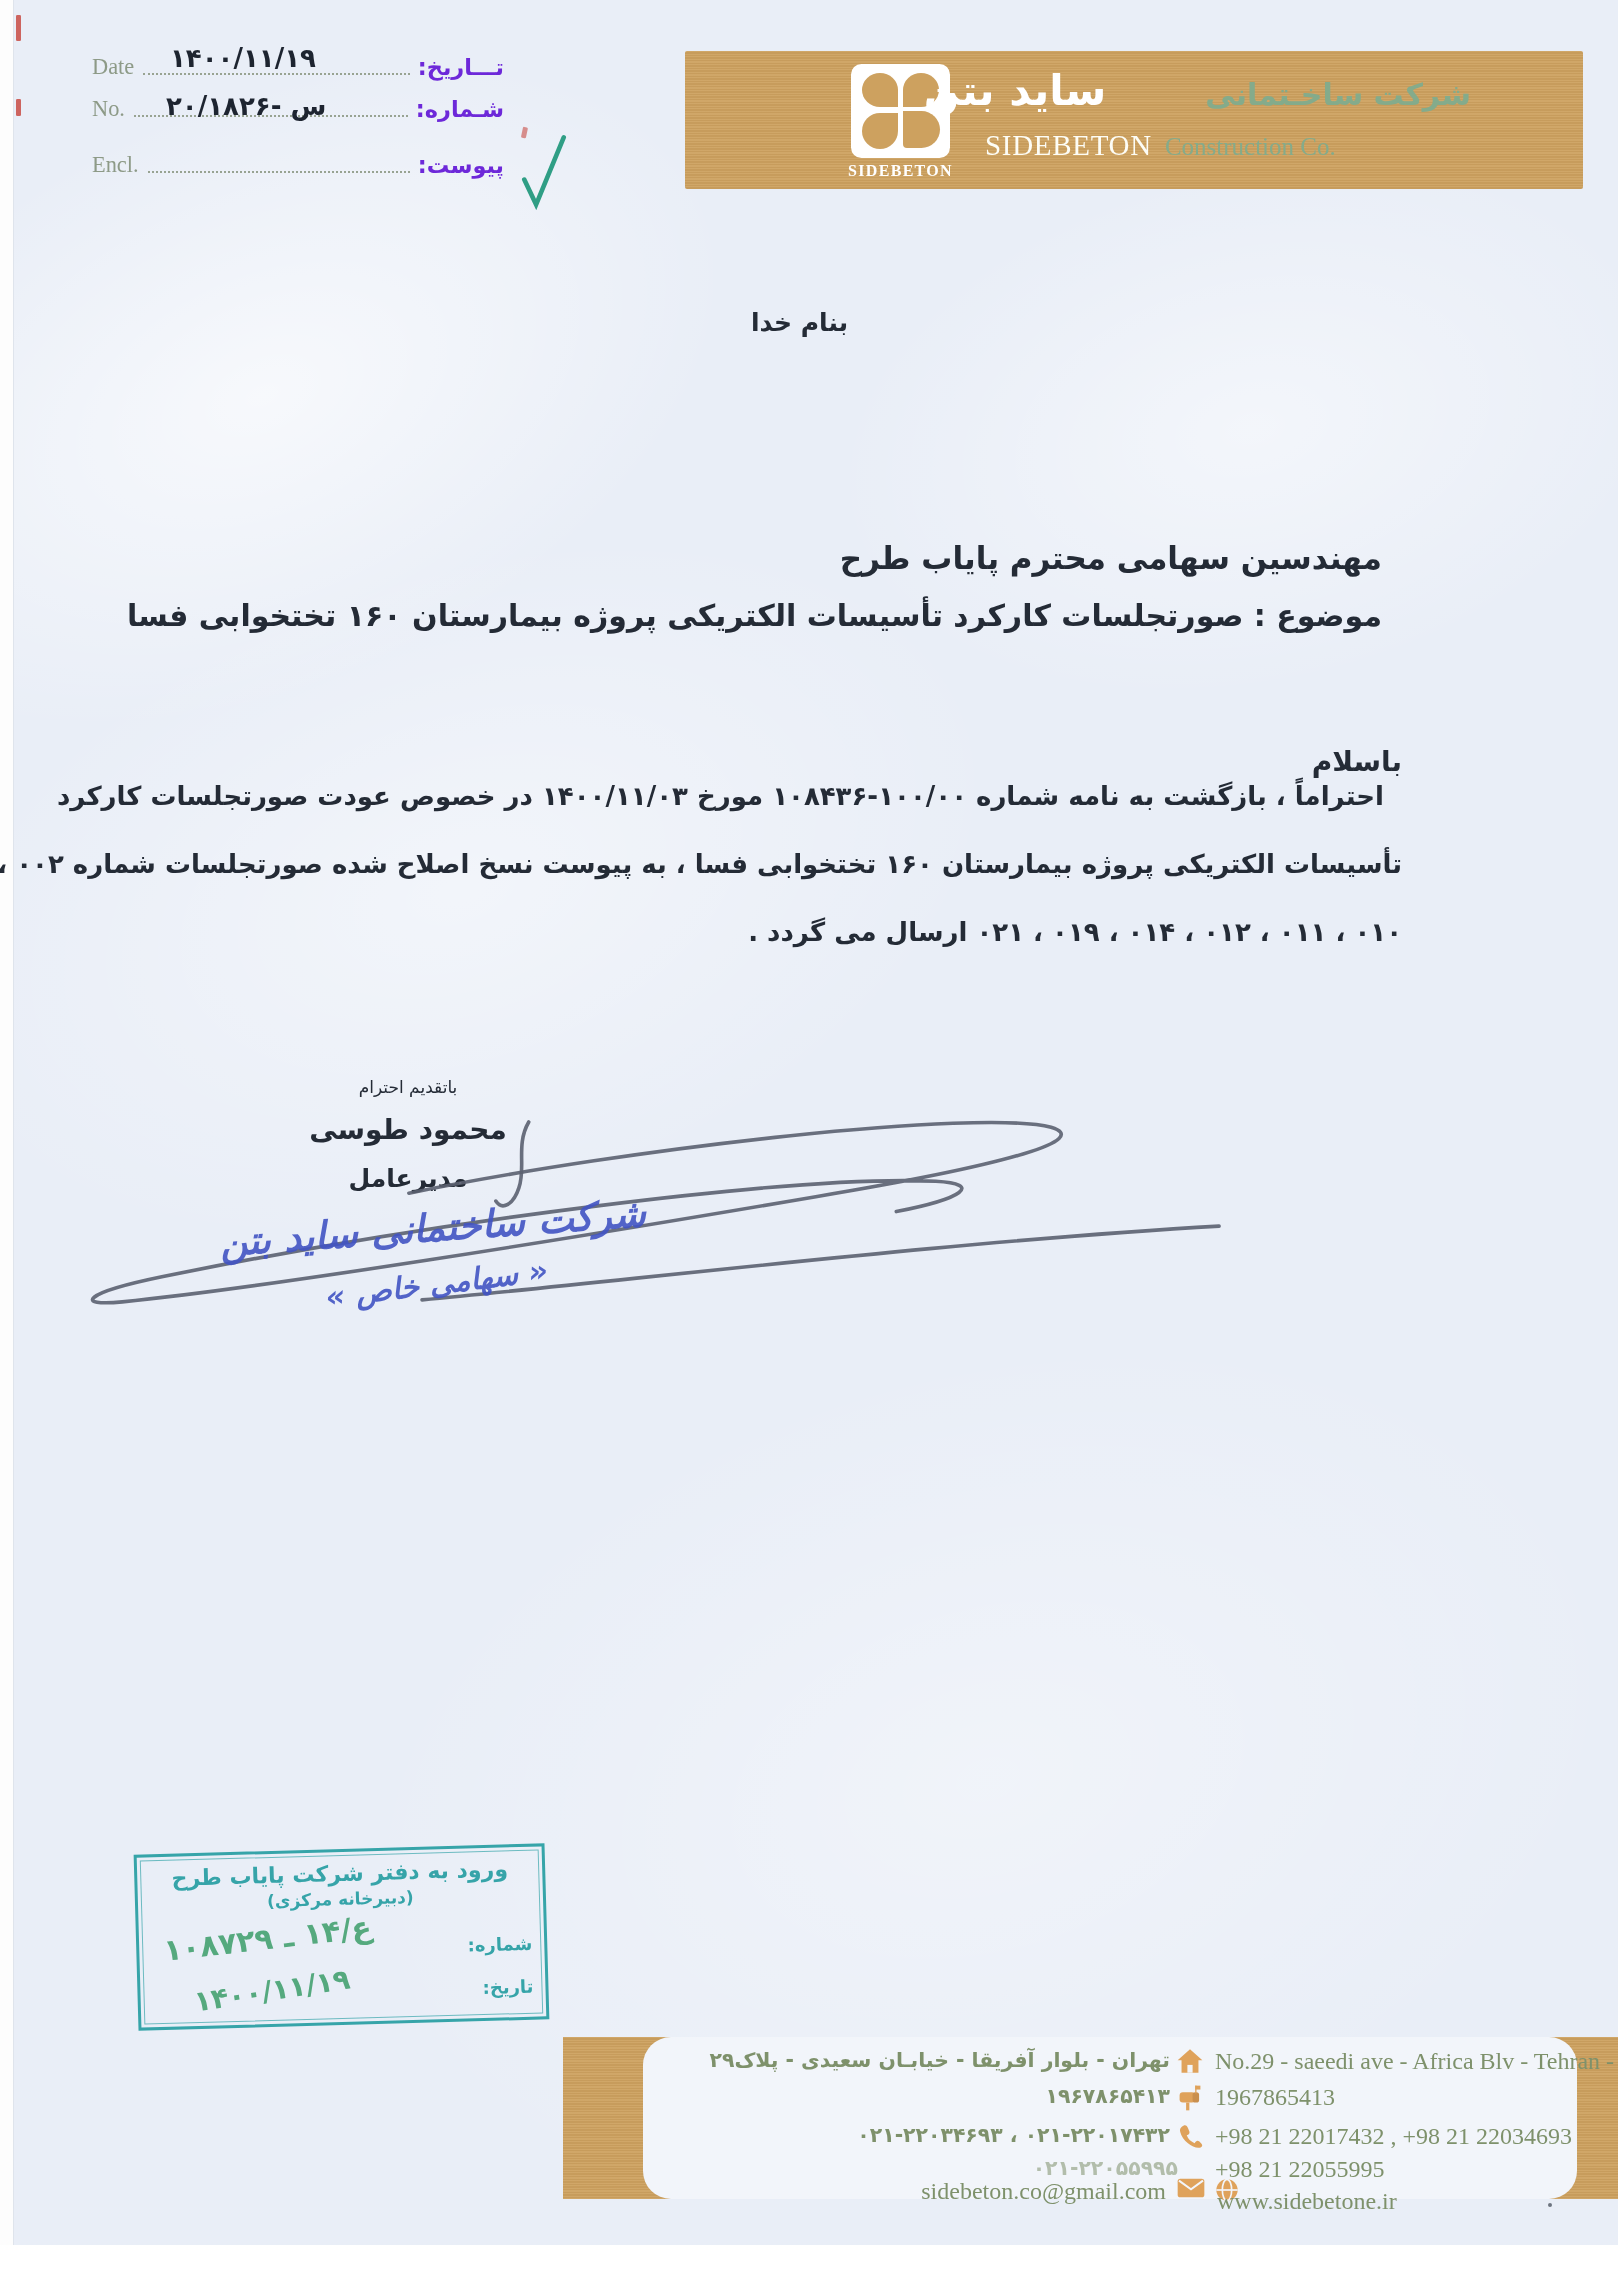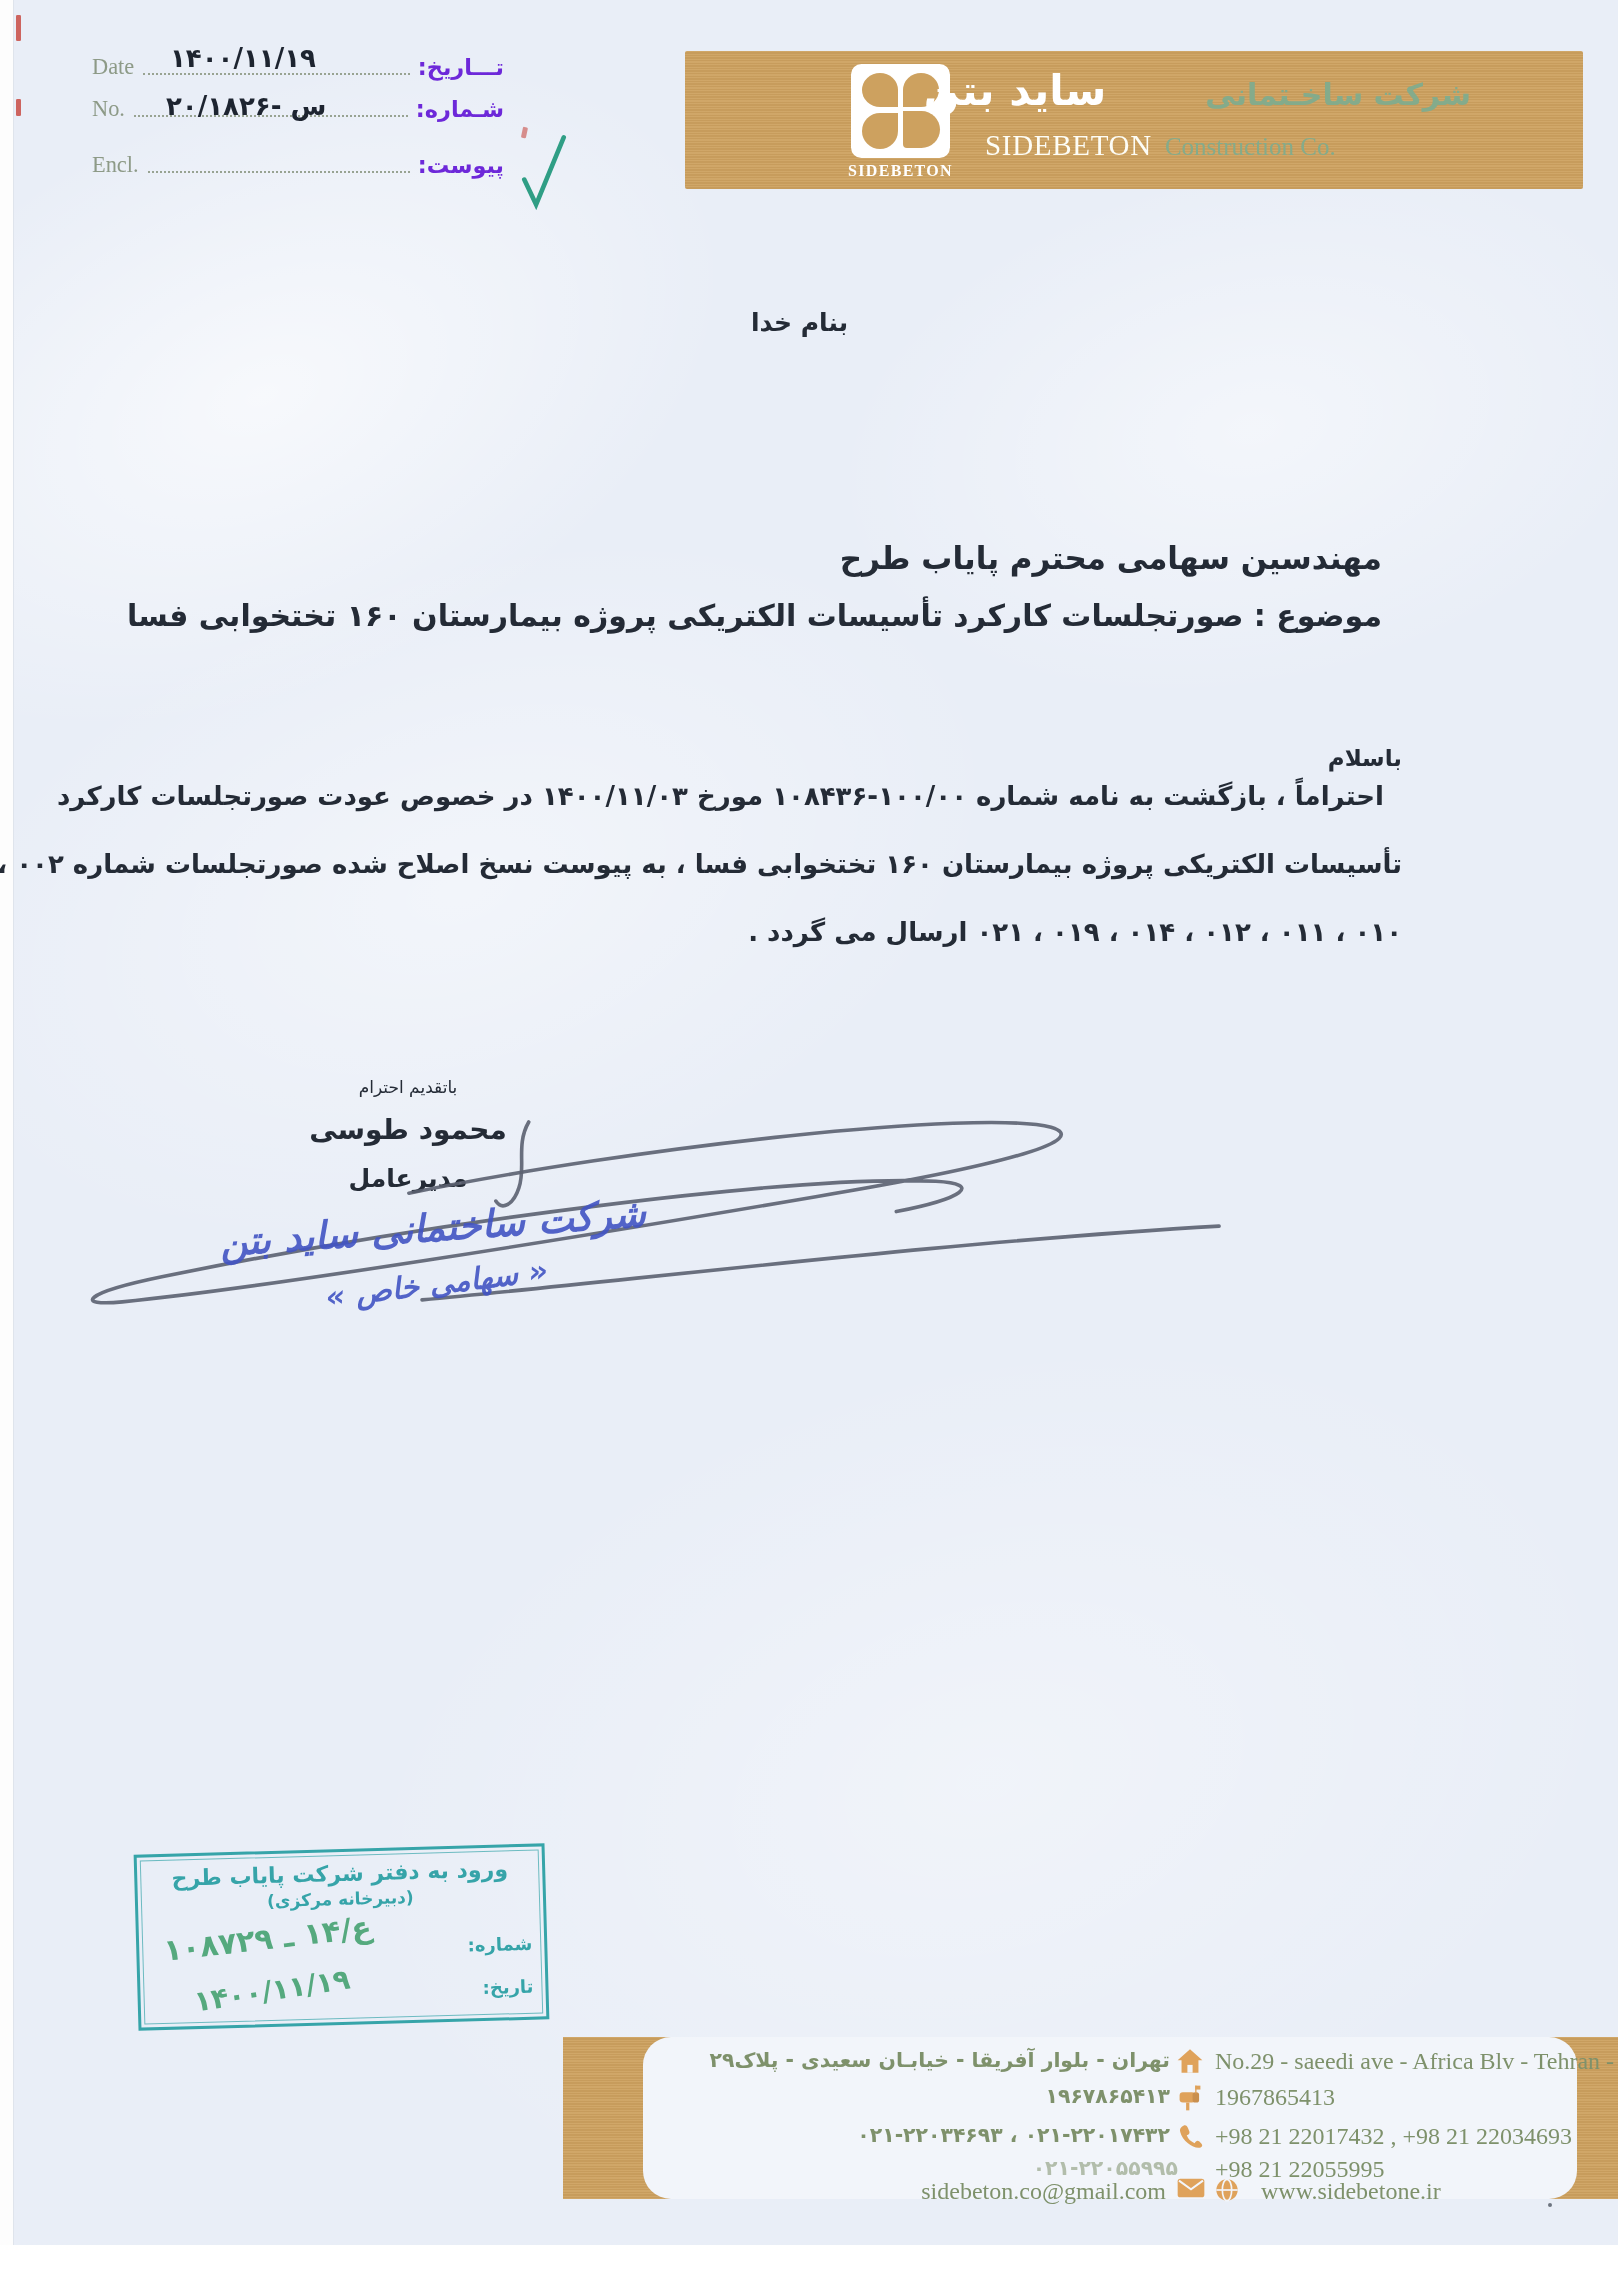--- a/index.html
+++ b/index.html
@@ -36,21 +36,21 @@
   .lh-fa-name{font-size:42px;font-weight:bold;color:#ffffff;margin-right:99px;}
   .lh-en{left:300px;top:78px;display:flex;align-items:baseline;white-space:nowrap;
       font-family:"Liberation Serif","DejaVu Serif",serif;}
   .lh-en-name{font-size:29px;color:#fdfdf6;letter-spacing:0.7px;}
   .lh-en-suffix{font-size:25px;color:#84ab8b;margin-left:13px;}
   
   .fa{direction:rtl;font-weight:bold;white-space:nowrap;}
   .bismillah{left:751px;top:308px;font-size:25px;}
   .addressee{right:237px;top:540px;font-size:31px;}
   .subject{right:237px;top:598px;font-size:30px;}
-  .salutation{right:217px;top:745px;font-size:23px;}
+  .salutation{right:217px;top:745px;font-size:28px;}
   .bodyline{font-size:26px;}
   .bl1{right:235px;top:781px;}
   .bl2{right:217px;top:849px;}
   .bl3{right:217px;top:917px;}
   
   .closing{left:283px;top:1069px;width:250px;text-align:center;direction:rtl;}
   .closing-salute{font-size:17px;font-weight:normal;margin-top:8px;}
   .closing-name{font-size:28px;font-weight:bold;margin-top:16px;}
   .closing-title{font-size:25px;font-weight:bold;margin-top:18.4px;}
   
@@ -224,21 +224,21 @@
               <polyline points="3,4 21,17 39,4" fill="none" stroke="#f2f5fa" stroke-width="3"></polyline>
             </svg>
         </span>
         <span class="fl-icon" style="left:567px;">
           <svg width="24" height="24" viewBox="0 0 36 36">
               <circle cx="18" cy="18" r="16" fill="#dfa25b"></circle>
               <ellipse cx="18" cy="18" rx="7" ry="16" fill="none" stroke="#f2f5fa" stroke-width="2.5"></ellipse>
               <line x1="2" y1="18" x2="34" y2="18" stroke="#f2f5fa" stroke-width="2.5"></line>
             </svg>
         </span>
-        <span class="fl-en" style="left:618px;">www.sidebetone.ir</span>
+        <span class="fl-en" style="left:574px;margin-top:10px;">www.sidebetone.ir</span>
       </div>
 
     </div>
   </div>
 
   <div class="abs speck" style="left:1548px;top:2203px;"></div>
   <div class="abs bottom-strip"></div>
 
 </div>
 

